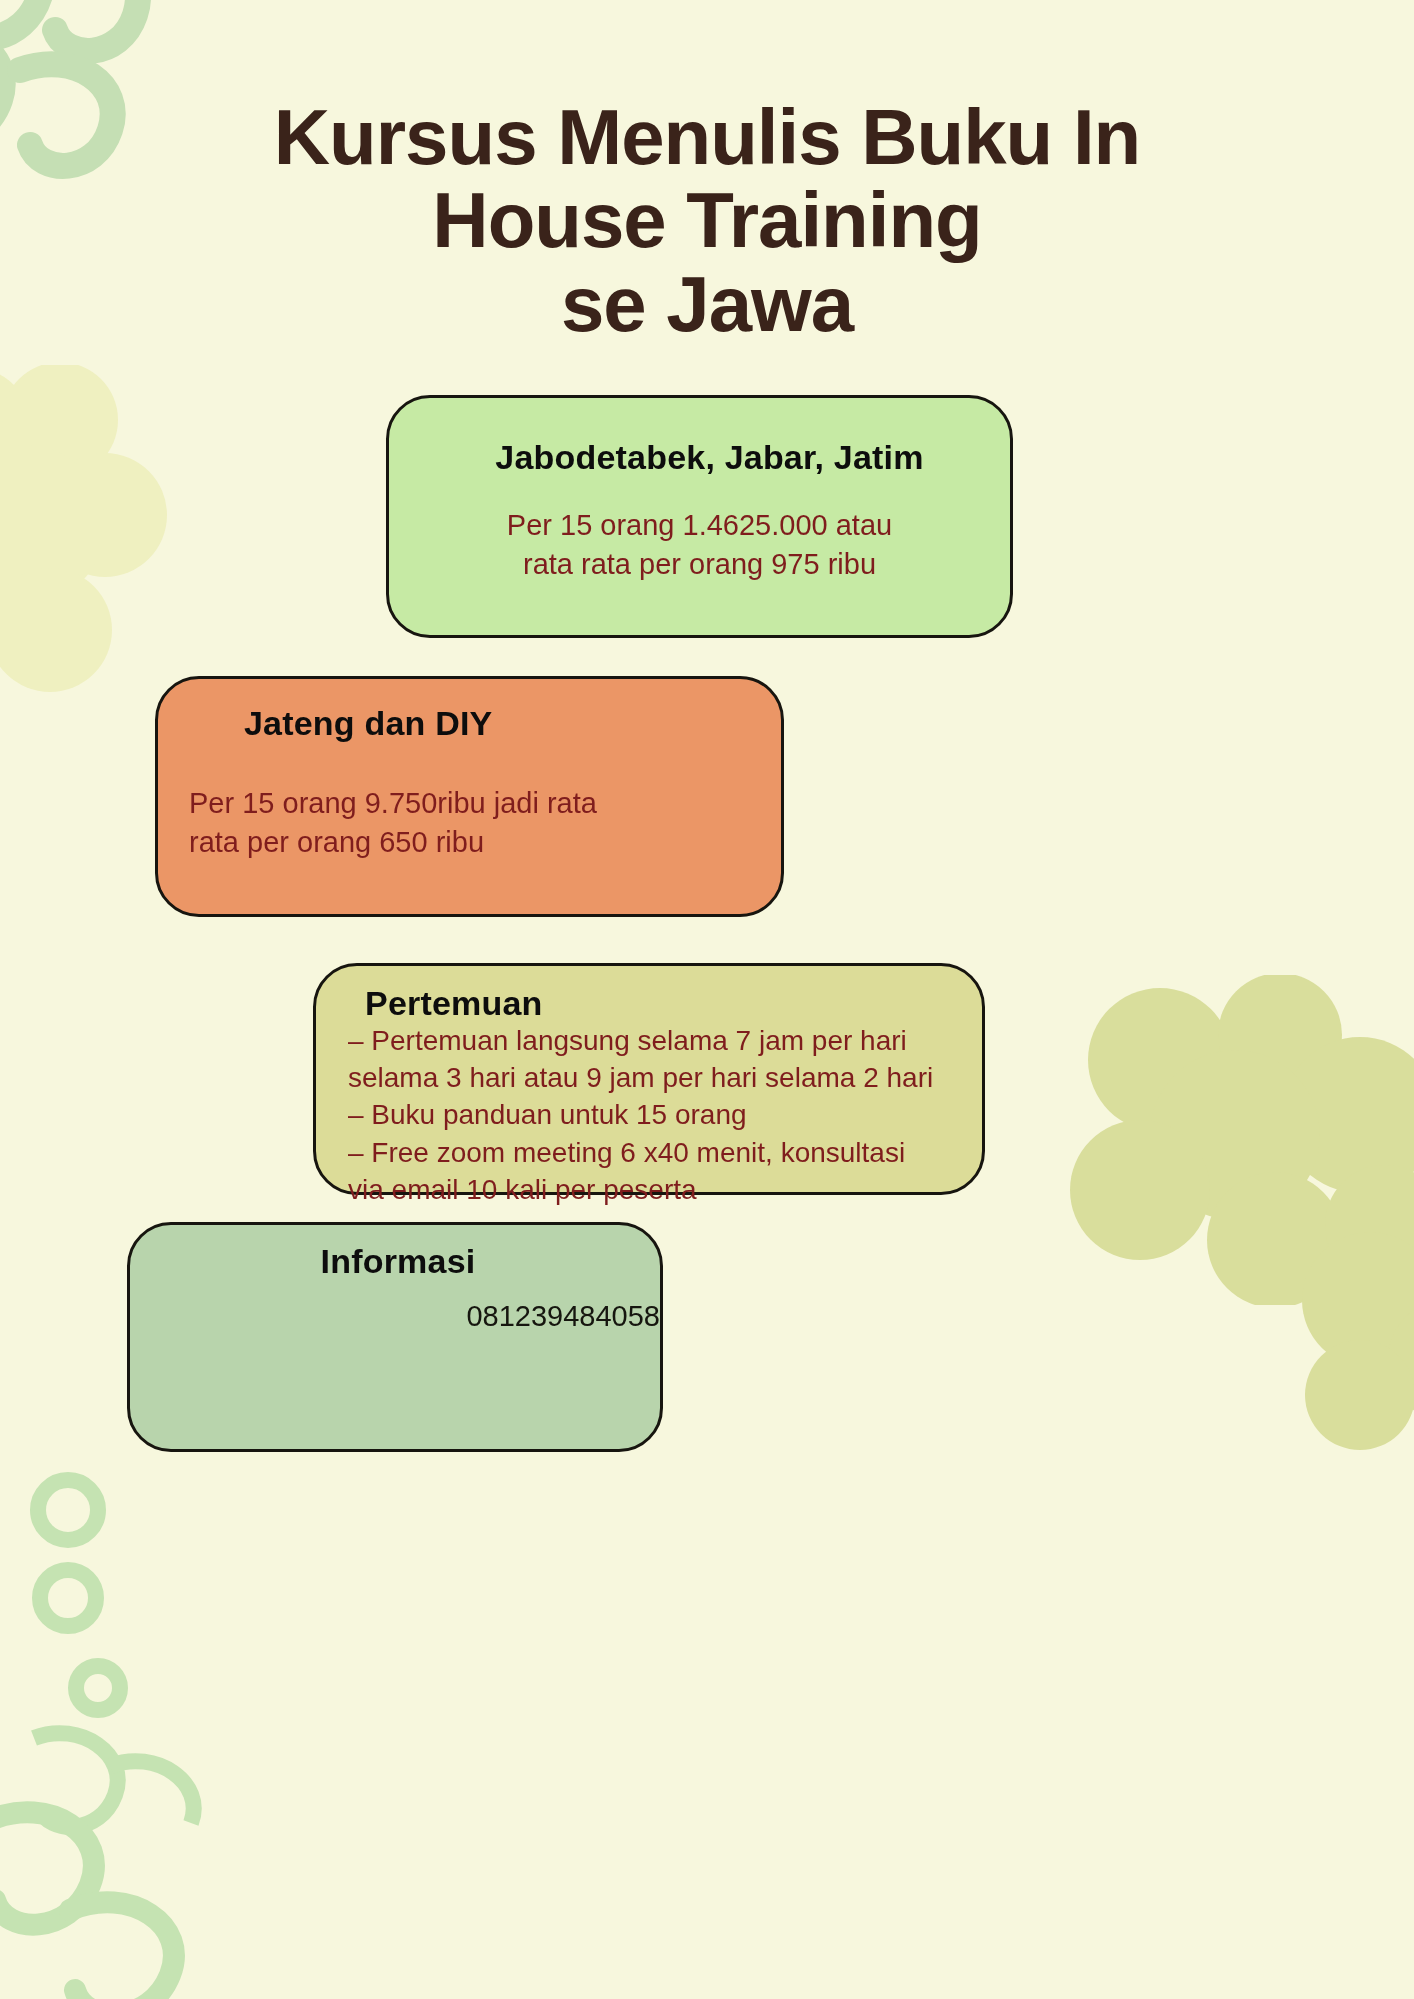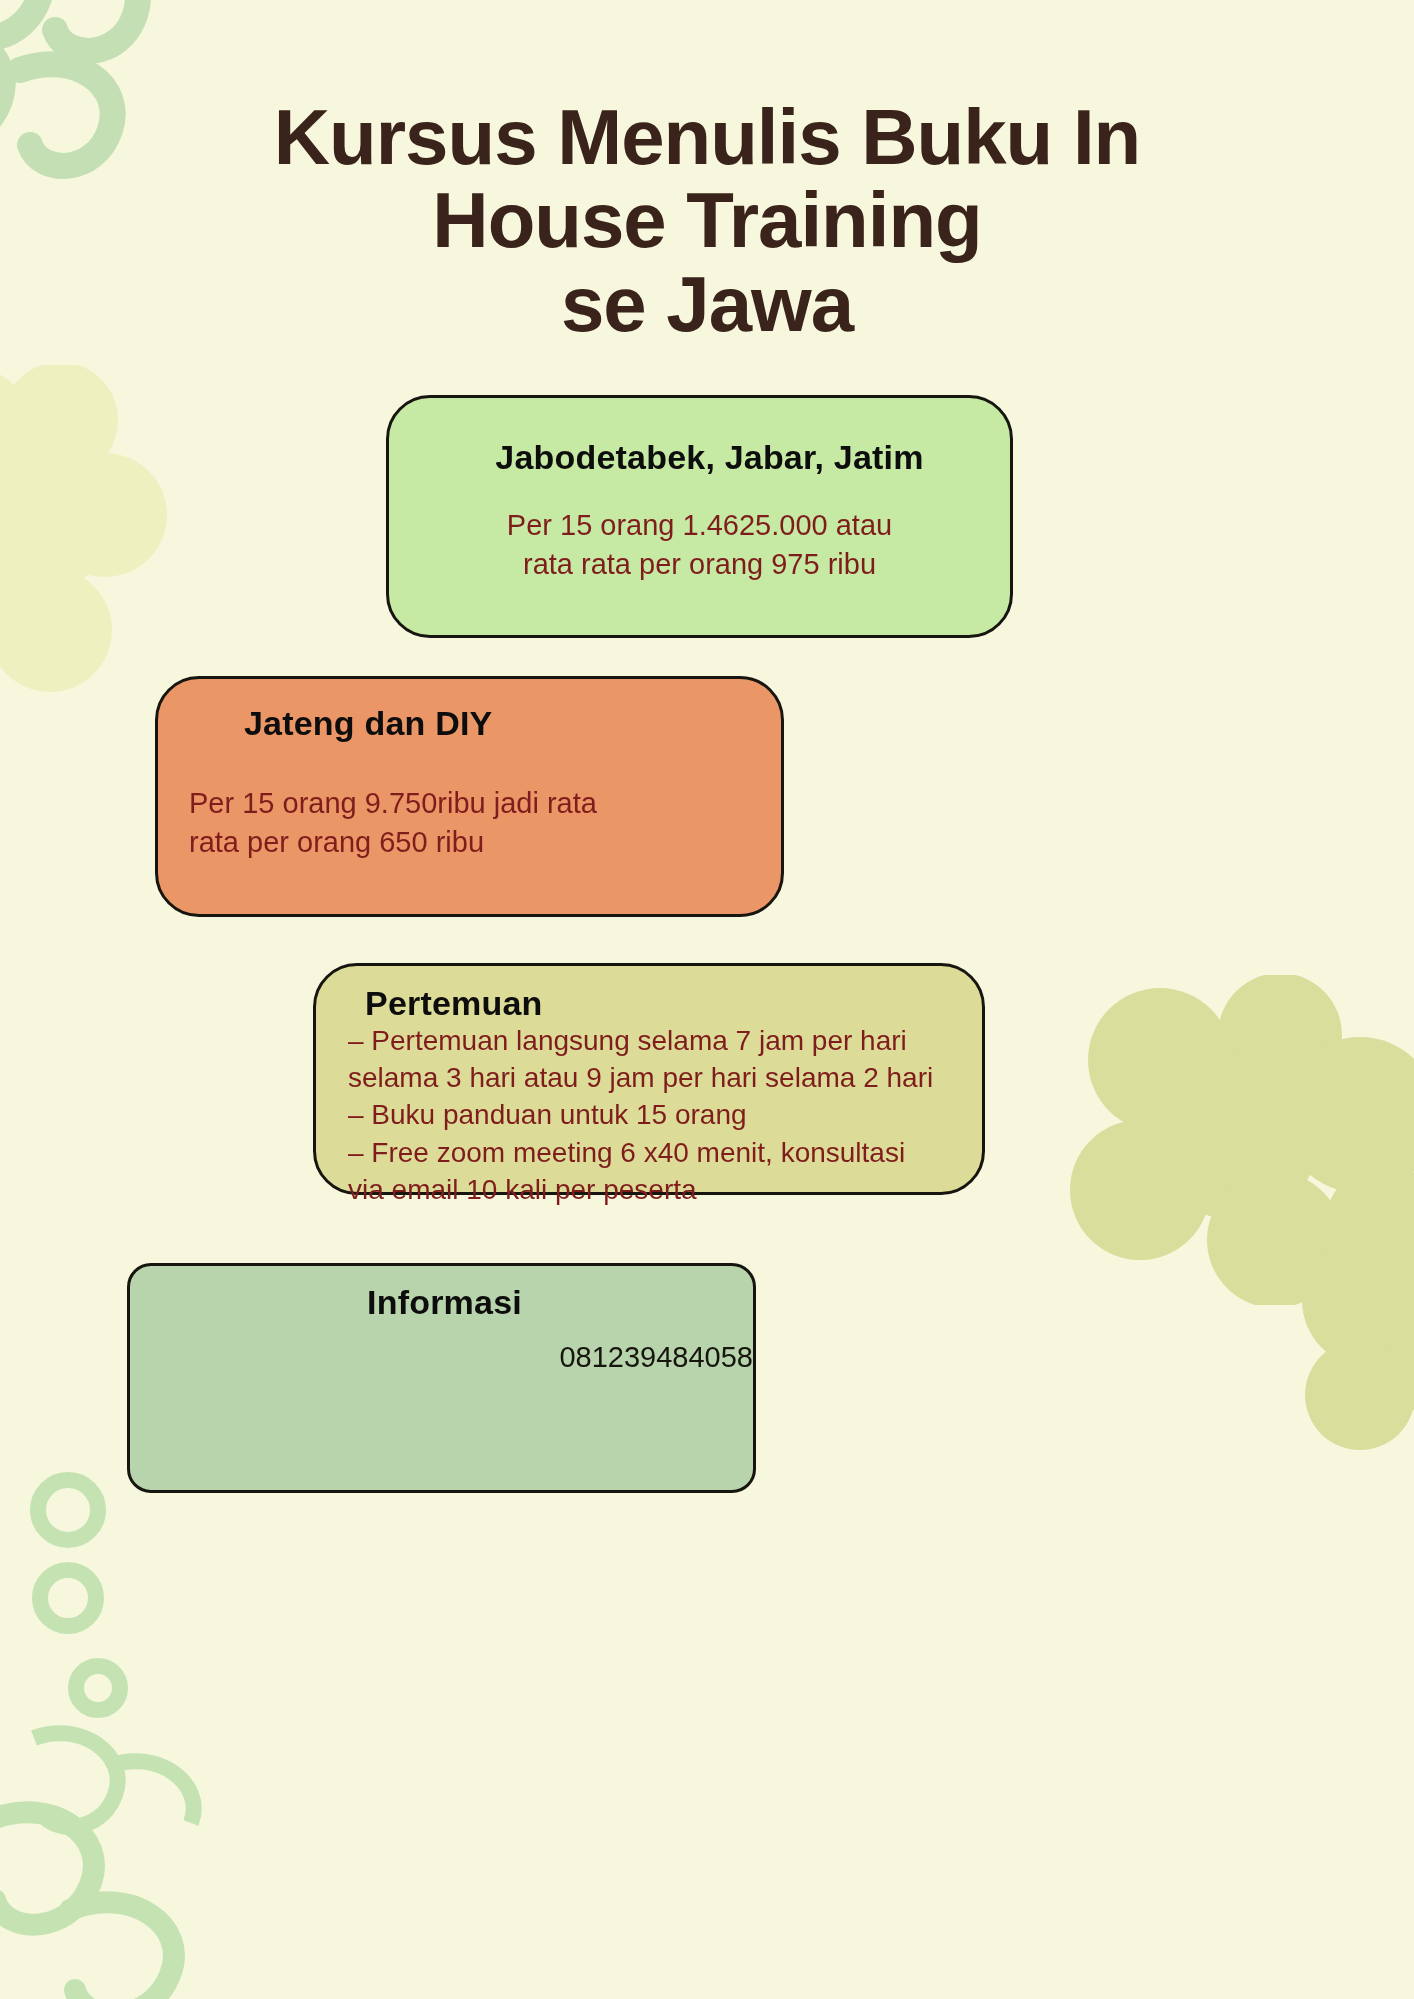--- a/index.html
+++ b/index.html
@@ -127,25 +127,24 @@
     top: 56px;
     left: 32px;
     width: 612px;
     font-size: 28px;
     line-height: 1.33;
   }
 
   
   #card-informasi {
     left: 127px;
-    top: 1263px;
-    width: 629px;
+    top: 1222px;
+    width: 536px;
     height: 230px;
     background: #b8d4ac;
-    border-radius: 24px;
   }
   #card-informasi .card-title {
     position: absolute;
     top: 17px;
     left: 0;
     width: 100%;
     text-align: center;
     padding-left: 6px;
     box-sizing: border-box;
   }

